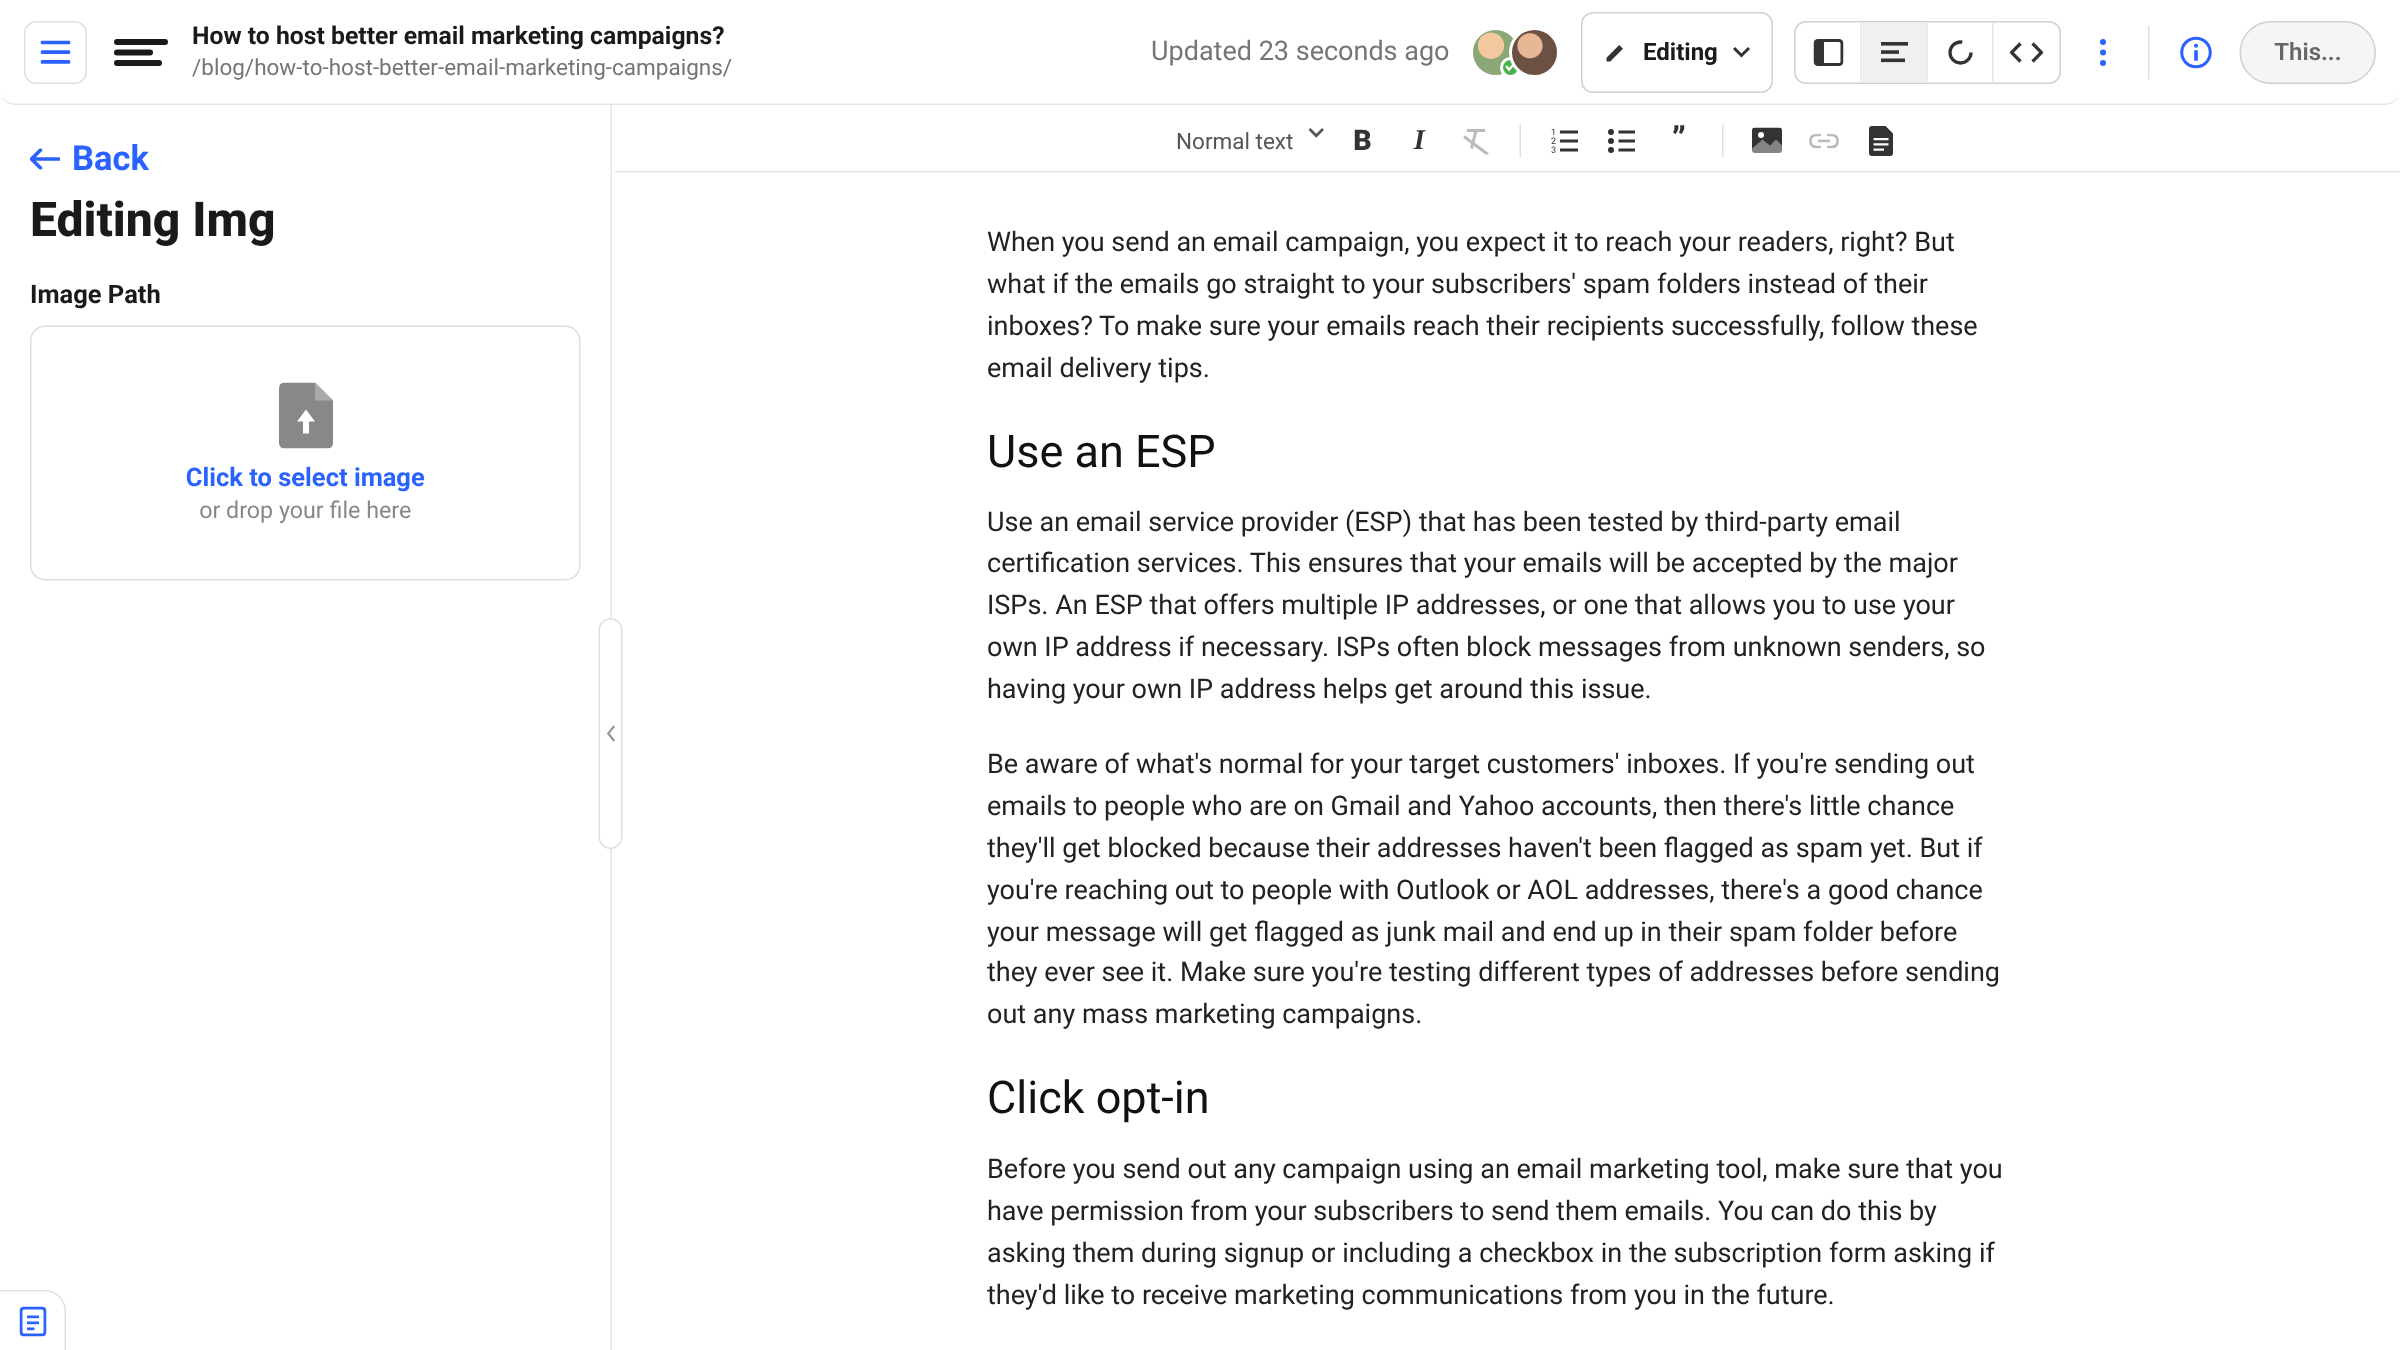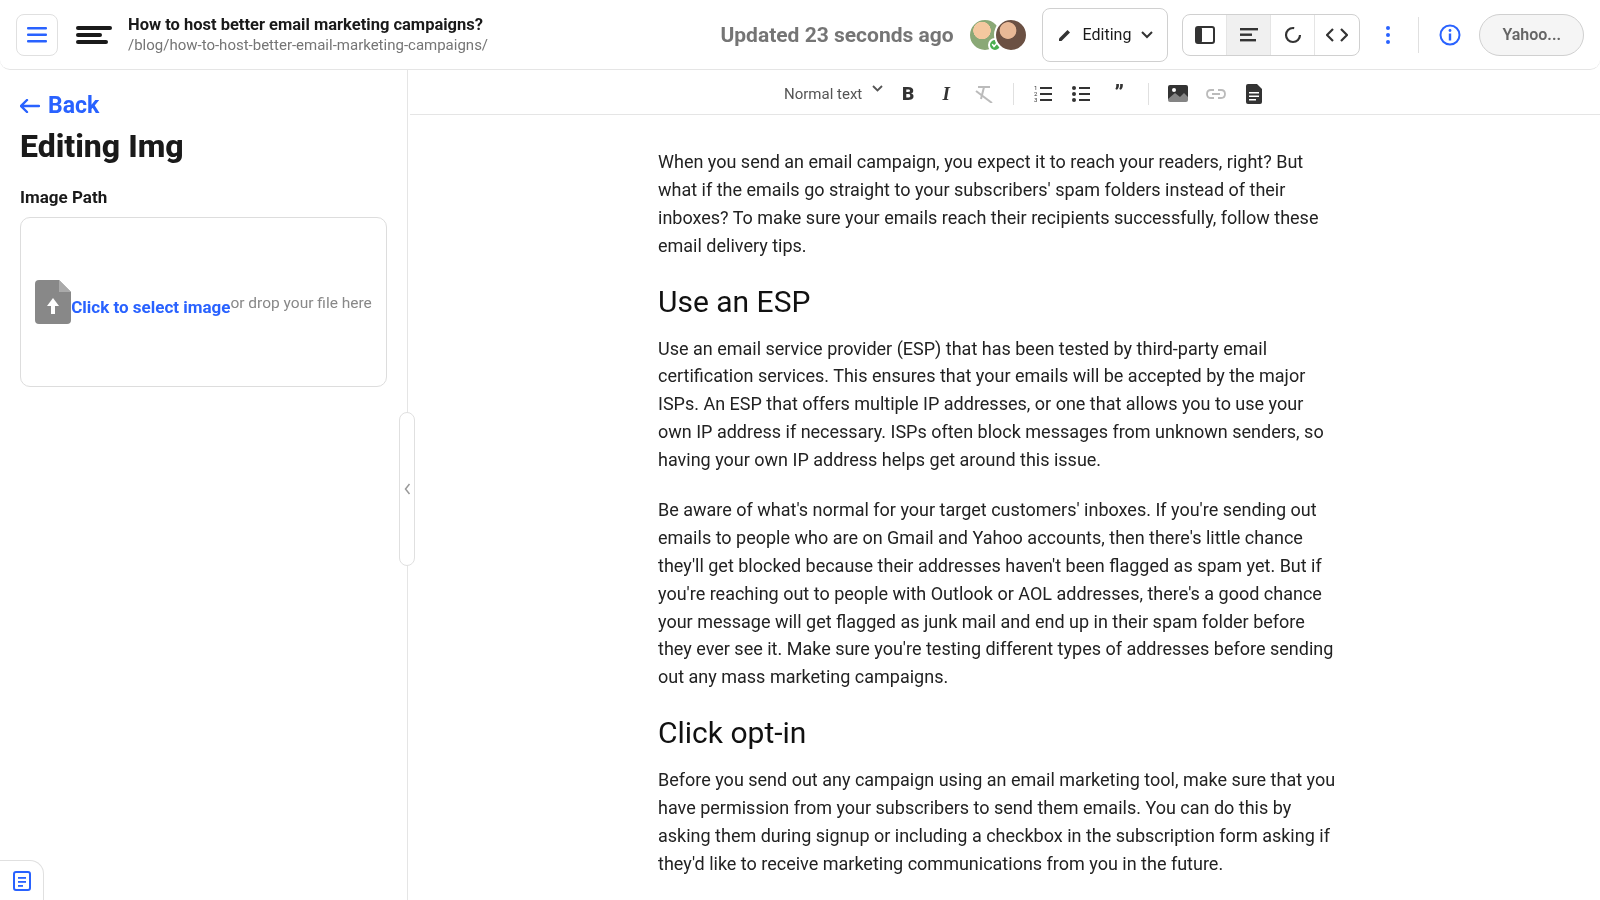--- a/index.html
+++ b/index.html
@@ -43,37 +43,38 @@
   height: 4px;
   background: #1a1a1a;
   border-radius: 2px;
 }
 .logo-line.l1 { width: 36px; }
 .logo-line.l2 { width: 26px; }
 .logo-line.l3 { width: 32px; }
 .title-area { flex: 1; }
 .doc-title { font-weight: 700; font-size: 16.5px; color: #1a1a1a; }
 .doc-path { font-size: 15px; color: #757575; margin-top: 2px; }
-.updated { font-size: 21px; color: #757575; margin-right: 14px; font-weight: bold; }
+.updated { font-size: 18px; color: #757575; margin-right: 14px; }
 .avatars { display: flex; align-items: center; margin-right: 14px; }
 .avatar { width: 34px; height: 34px; border-radius: 50%; border: 2px solid #fff; margin-left: -8px; position: relative; }
 .avatar:first-child { margin-left: 0; }
 .avatar.a1 { background: radial-gradient(circle at 40% 35%, #f4c89f 32%, #8aa876 34%); }
 .avatar.a2 { background: radial-gradient(circle at 40% 35%, #e8b896 30%, #6b5043 33%); }
 .av-badge { position: absolute; right: -2px; bottom: -2px; width: 14px; height: 14px; background: #4caf50; border: 2px solid #fff; border-radius: 50%; display: flex; align-items: center; justify-content: center; }
 .editing-dd {
   border: 1px solid #d0d0d0;
   border-radius: 8px;
   height: 54px;
   display: flex;
   align-items: center;
   padding: 0 14px;
   cursor: pointer;
   gap: 10px;
   font-size: 16px;
+  font-weight: bold;
 }
 .view-group {
   margin-left: 14px;
   display: flex;
   border: 1px solid #d0d0d0;
   border-radius: 8px;
   height: 42px;
   overflow: hidden;
 }
 .view-btn { width: 44px; display: flex; align-items: center; justify-content: center; cursor: pointer; border-right: 1px solid #e5e5e5; }
@@ -132,21 +133,21 @@
 }
 .back-link { display: flex; align-items: center; gap: 8px; color: #2962ff; font-weight: 700; font-size: 23px; cursor: pointer; }
 .panel-title { font-size: 32px; font-weight: 800; margin-top: 8px; color: #1a1a1a; }
 .field-label { font-size: 17px; font-weight: 700; margin-top: 22px; }
 .dropzone {
   margin-top: 10px;
   border: 1px solid #ddd;
   border-radius: 10px;
   height: 170px;
   display: flex;
-  flex-direction: row;
+  flex-direction: column;
   align-items: center;
   justify-content: center;
   cursor: pointer;
 }
 .dz-icon { color: #888; }
 .dz-main { color: #2962ff; font-weight: 700; font-size: 17px; margin-top: 10px; }
 .dz-sub { color: #888; font-size: 15.5px; margin-top: 2px; text-align: center; }
 
 .collapse-handle {
   position: absolute;
@@ -268,21 +269,21 @@
   </div>
   <div class="vdiv"></div>
   <div class="info-btn">
     <svg width="22" height="22" viewBox="0 0 22 22">
         <circle cx="11" cy="11" r="9.5" fill="none" stroke="currentColor" stroke-width="2"></circle>
         <circle cx="11" cy="6.5" r="1.4" fill="currentColor"></circle>
         <rect x="9.8" y="9.5" width="2.4" height="7" fill="currentColor"></rect>
       </svg>
   </div>
   <div class="save-btn">
-      <span>Yahoo...</span>
+      <span>This...</span>
     </div>
 </div>
 
 <div class="body-wrap">
   <div class="sidebar">
     <div class="back-link">
       <svg width="20" height="14" viewBox="0 0 20 14">
           <path d="M7 1 L1 7 L7 13 M1 7 L19 7" stroke="currentColor" stroke-width="2.4" fill="none" stroke-linecap="round"></path>
         </svg>
       <span>Back</span>

